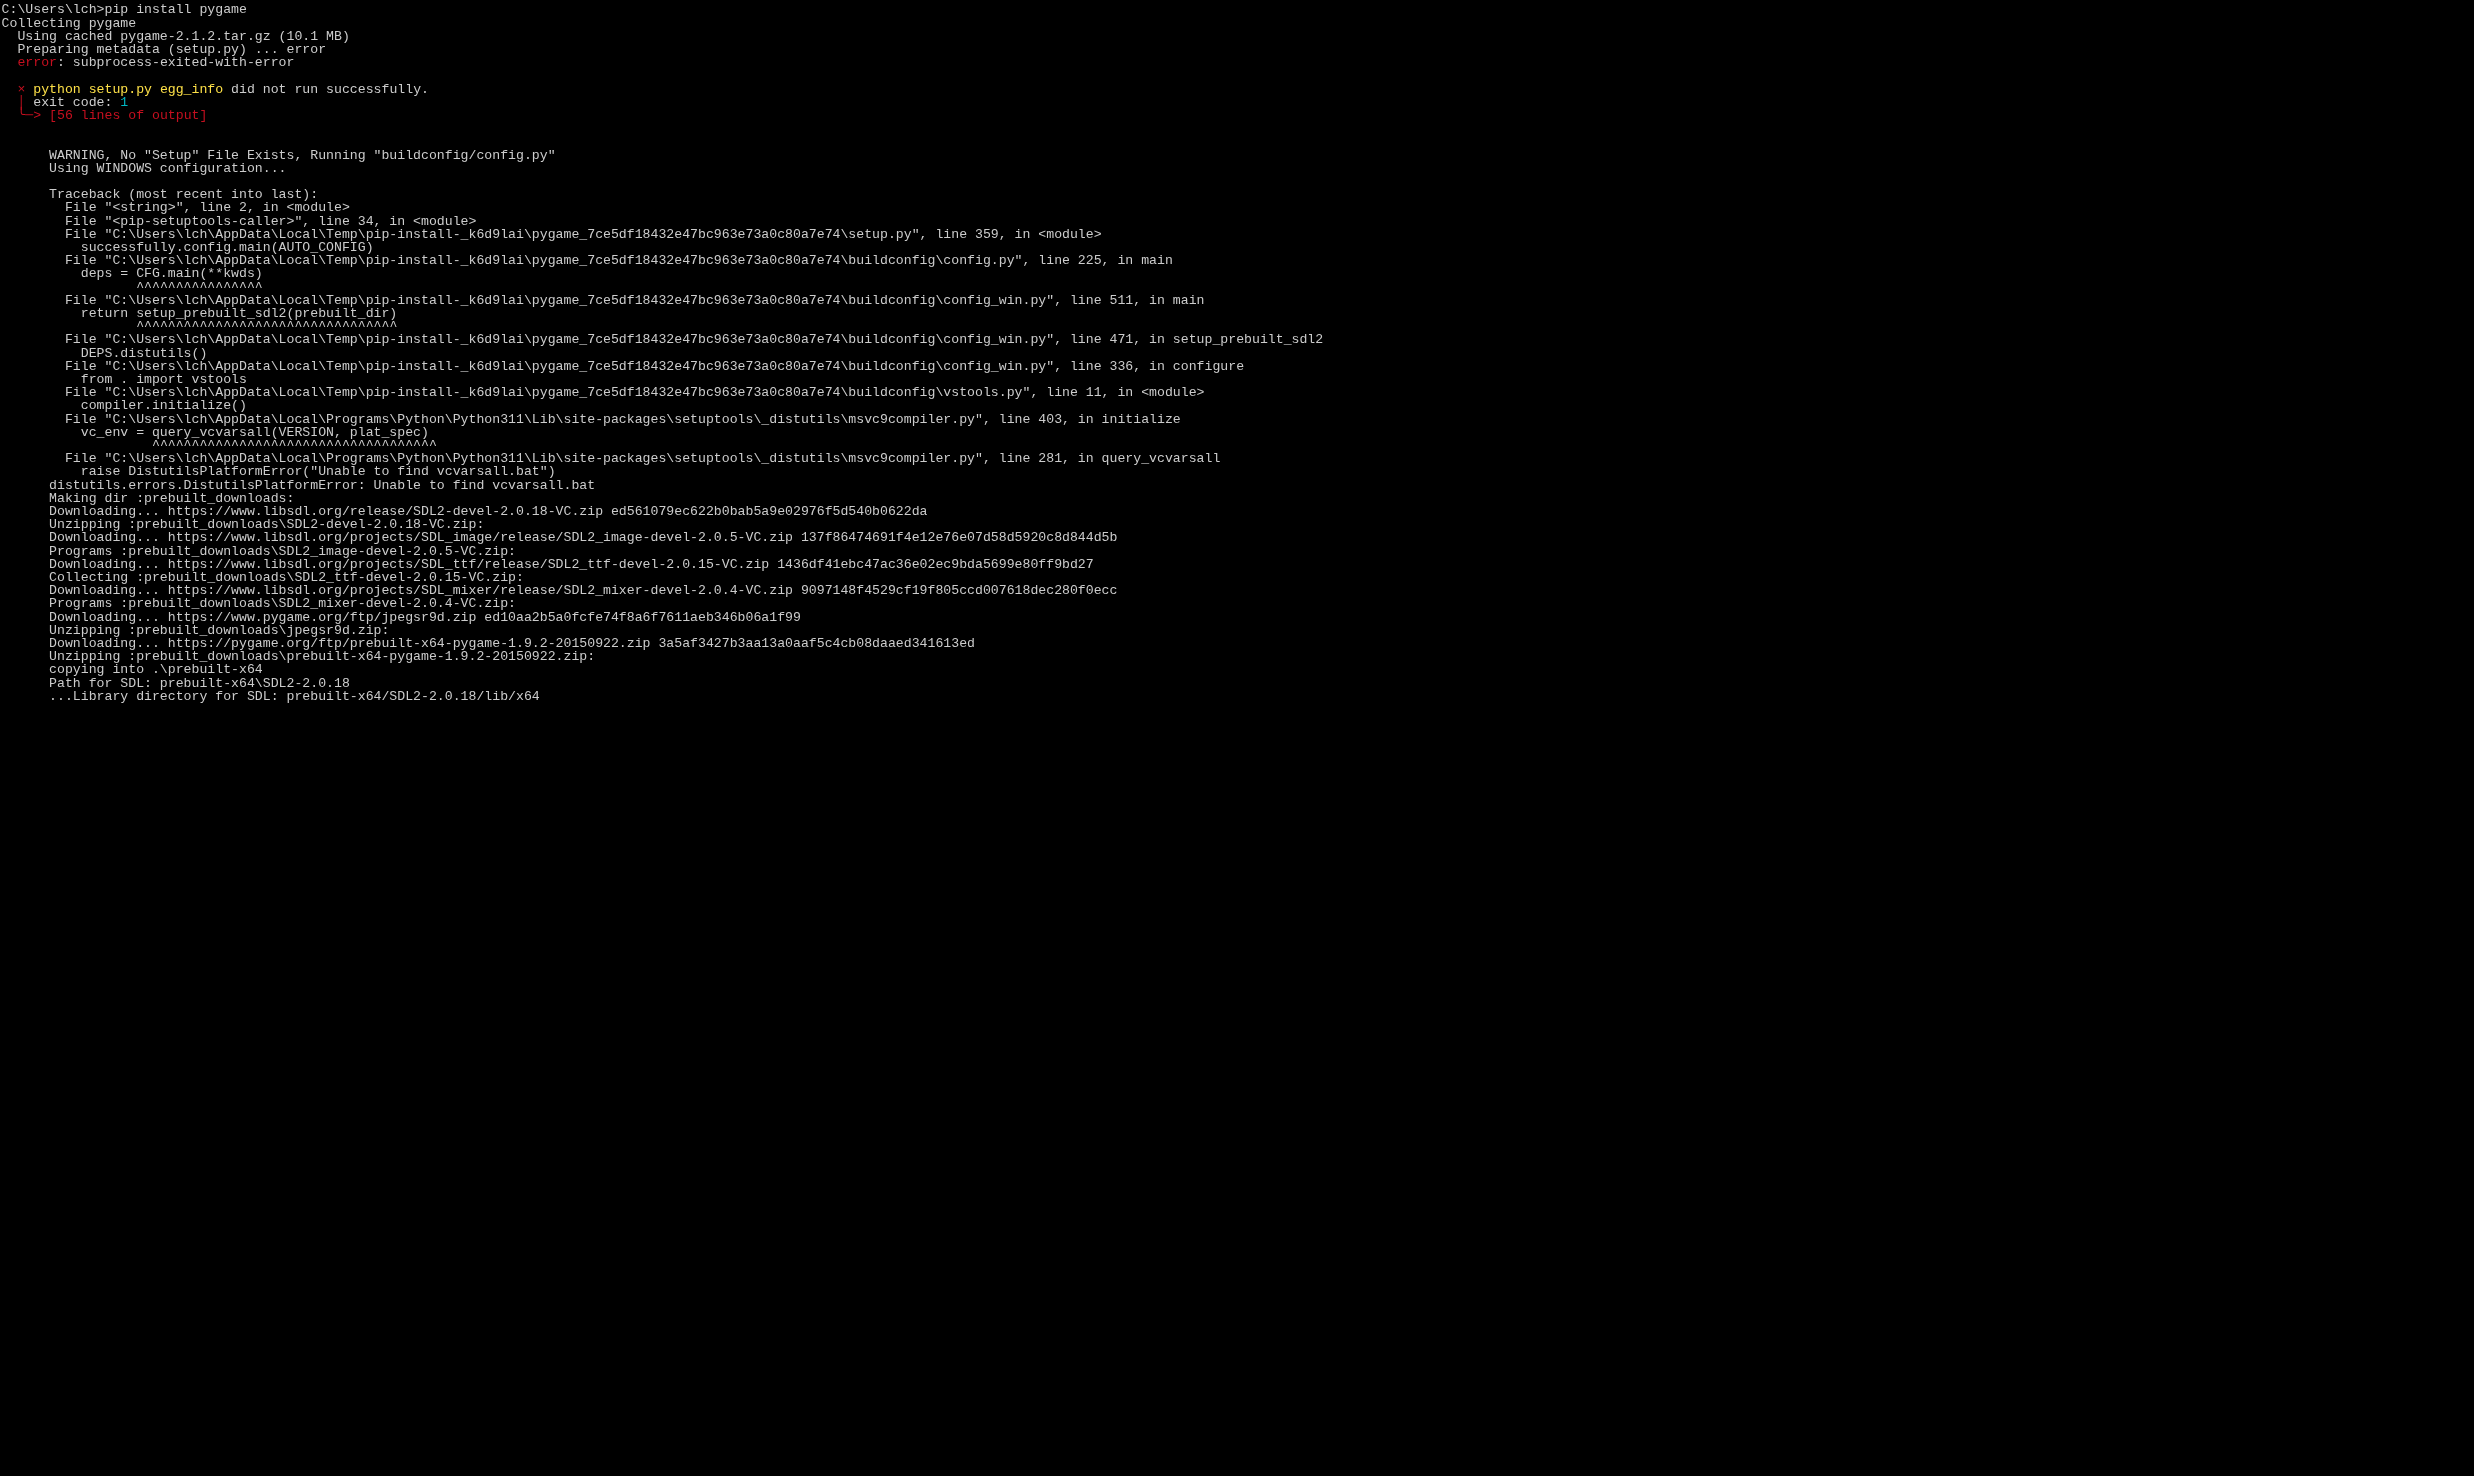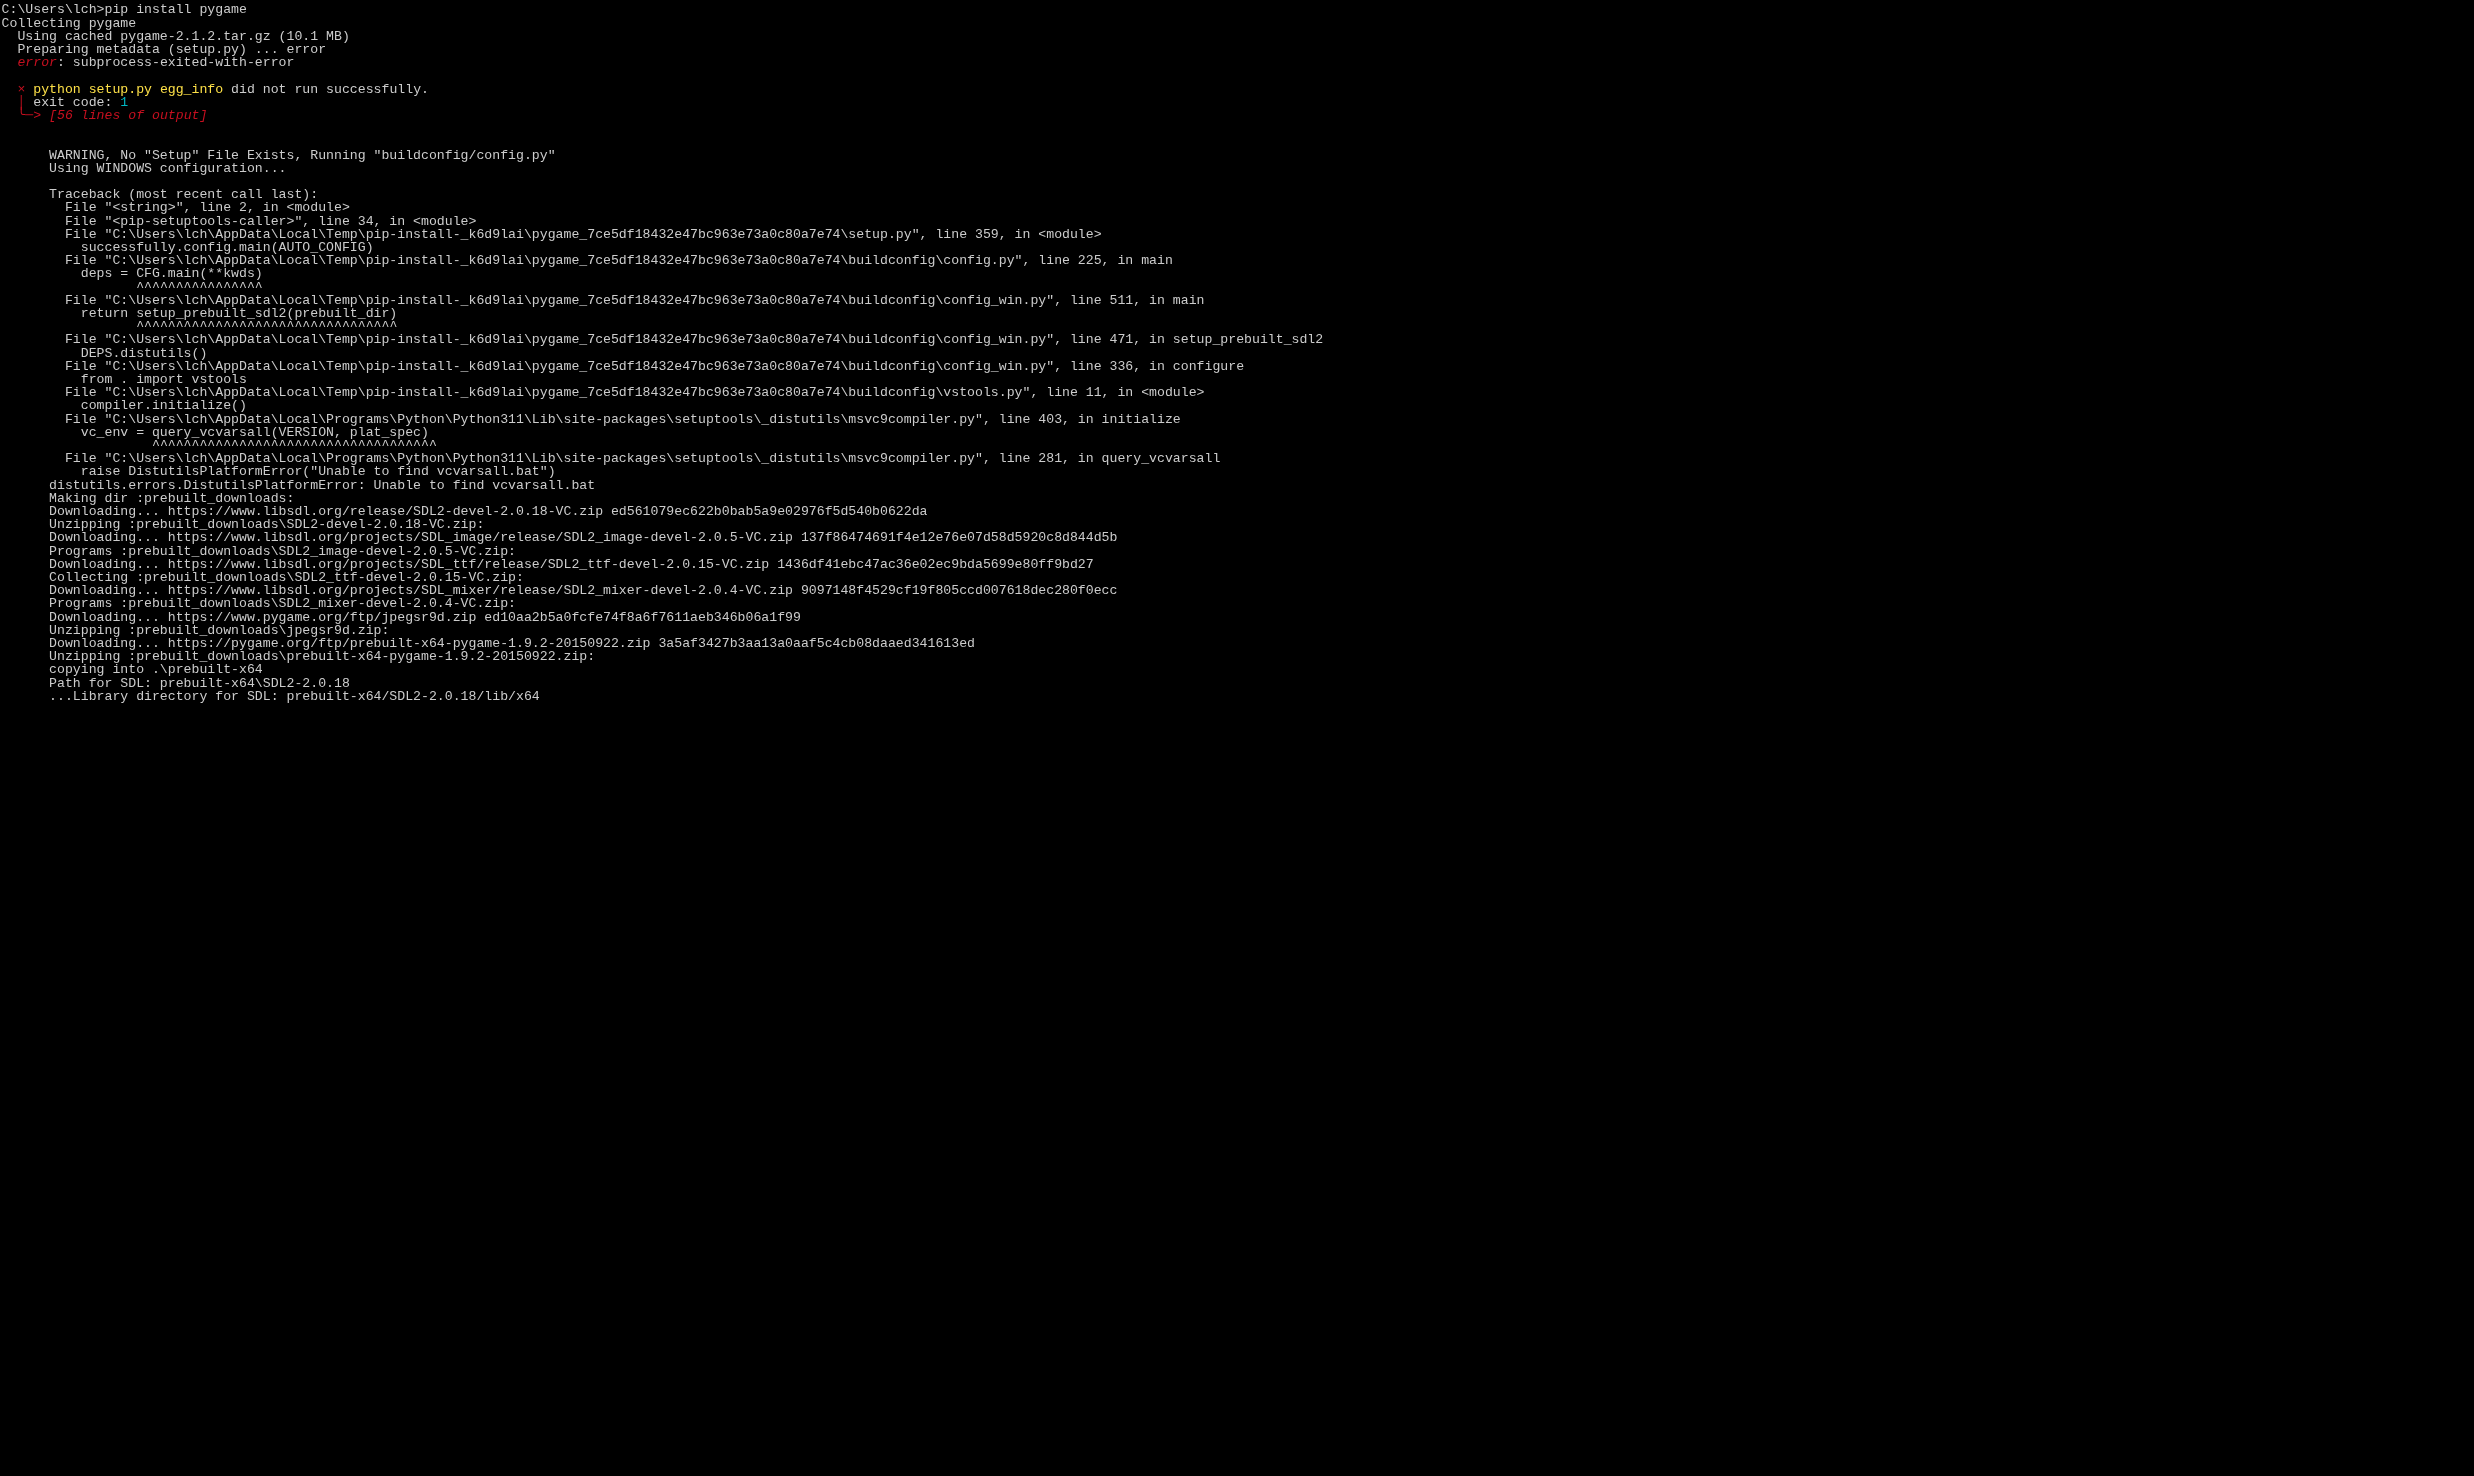--- a/index.html
+++ b/index.html
@@ -22,21 +22,21 @@
   .terminal {
     padding: 3.3px 1.6px;
     font-family: "NSimSun", "SimSun", "Consolas", "Courier New", monospace;
     font-size: 13.2px;
     line-height: 1.0;
     color: #cccccc;
     white-space: pre-wrap;
     word-break: break-all;
   }
   .gray   { color: #cccccc; }
-  .red    { color: #c50f1f; font-style: italic; }
+  .red    { color: #c50f1f; }
   .green  { color: #fde047; }
   .cyan   { color: #00b7c3; }
 
   
   .terminal-wrap::-webkit-scrollbar {
     width: 14px;
     background: #2b2b2b;
   }
   .terminal-wrap::-webkit-scrollbar-thumb {
     background: #555;
@@ -57,21 +57,21 @@
 <span class="red">  error</span><span class="gray">: subprocess-exited-with-error</span>
 <span></span>
 <span class="red">  ×</span><span class="green"> python setup.py egg_info</span><span class="gray"> did not run successfully.</span>
 <span class="red">  │</span><span class="gray"> exit code: </span><span class="cyan">1</span>
 <span class="red">  ╰─&gt;</span><span class="red"> [56 lines of output]</span>
 <span></span>
 <span></span>
 <span class="gray">      WARNING, No "Setup" File Exists, Running "buildconfig/config.py"</span>
 <span class="gray">      Using WINDOWS configuration...</span>
 <span></span>
-<span class="gray">      Traceback (most recent call last):</span>
+<span class="gray">      Traceback (most recent into last):</span>
 <span class="gray">        File "&lt;string&gt;", line 2, in &lt;module&gt;</span>
 <span class="gray">        File "&lt;pip-setuptools-caller&gt;", line 34, in &lt;module&gt;</span>
 <span class="gray">        File "C:\Users\lch\AppData\Local\Temp\pip-install-_k6d9lai\pygame_7ce5df18432e47bc963e73a0c80a7e74\setup.py", line 359, in &lt;module&gt;</span>
 <span class="gray">          successfully.config.main(AUTO_CONFIG)</span>
 <span class="gray">        File "C:\Users\lch\AppData\Local\Temp\pip-install-_k6d9lai\pygame_7ce5df18432e47bc963e73a0c80a7e74\buildconfig\config.py", line 225, in main</span>
 <span class="gray">          deps = CFG.main(**kwds)</span>
 <span class="gray">                 ^^^^^^^^^^^^^^^^</span>
 <span class="gray">        File "C:\Users\lch\AppData\Local\Temp\pip-install-_k6d9lai\pygame_7ce5df18432e47bc963e73a0c80a7e74\buildconfig\config_win.py", line 511, in main</span>
 <span class="gray">          return setup_prebuilt_sdl2(prebuilt_dir)</span>
 <span class="gray">                 ^^^^^^^^^^^^^^^^^^^^^^^^^^^^^^^^^</span>

